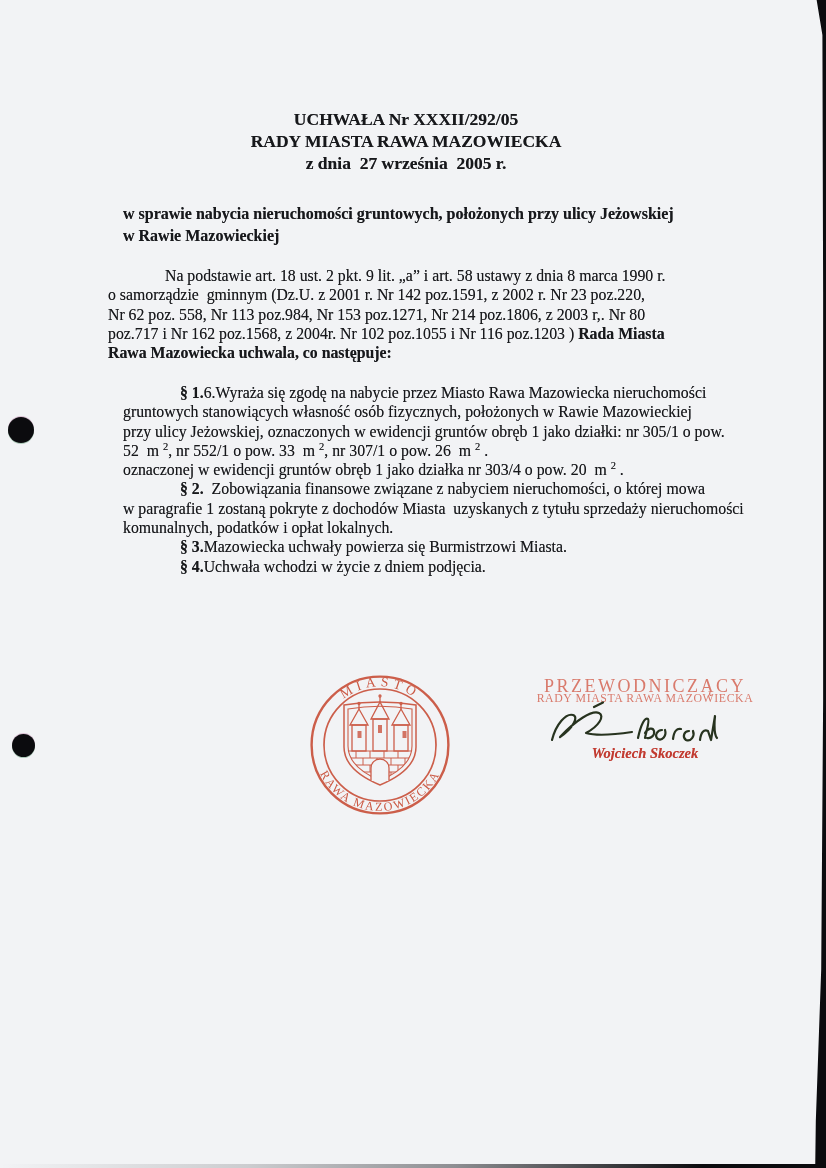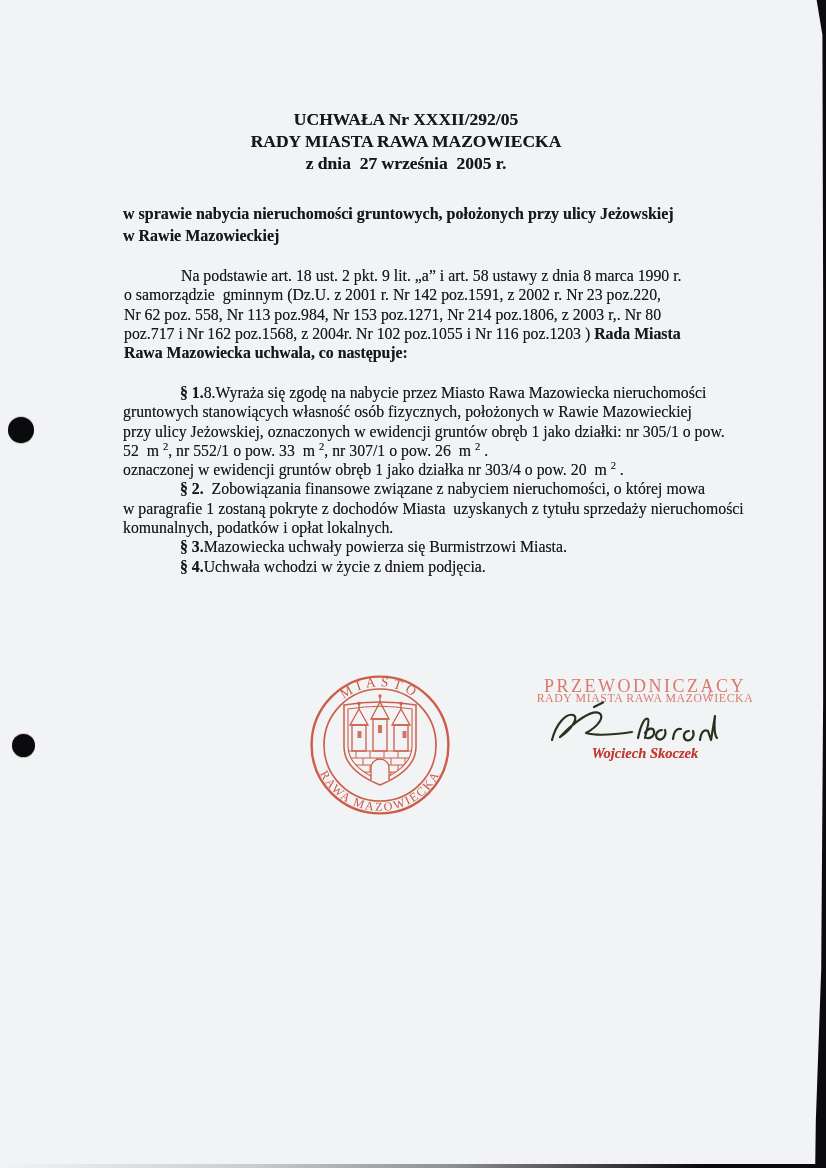--- a/index.html
+++ b/index.html
@@ -33,21 +33,21 @@
   }
   .title-block .tline{height:22px; line-height:22px;}
 
   .subject-block{
     left:123px; top:203px; width:640px;
     font-weight:bold; font-size:16px;
   }
   .subject-block .tline{height:21.5px; line-height:21.5px;}
 
   .basis-block{
-    left:124px; top:266px; width:668px;
+    left:108px; top:266px; width:668px;
     font-size:15.8px;
   }
   .basis-block .tline{height:19.3px; line-height:19.3px;}
 
   .main-block{
     left:123px; top:383px; width:668px;
     font-size:15.8px;
   }
   .main-block .tline{height:19.3px; line-height:19.3px;}
 
@@ -120,21 +120,21 @@
 
 <div class="abs basis-block">
     <div class="tline indent"><span>Na podstawie art. 18 ust. 2 pkt. 9 lit. „a” i art. 58 ustawy z dnia 8 marca 1990 r.</span></div>
     <div class="tline"><span>o samorządzie  gminnym (Dz.U. z 2001 r. Nr 142 poz.1591, z 2002 r. Nr 23 poz.220,</span></div>
     <div class="tline"><span>Nr 62 poz. 558, Nr 113 poz.984, Nr 153 poz.1271, Nr 214 poz.1806, z 2003 r,. Nr 80</span></div>
     <div class="tline"><span>poz.717 i Nr 162 poz.1568, z 2004r. Nr 102 poz.1055 i Nr 116 poz.1203 ) </span><span class="b">Rada Miasta</span></div>
     <div class="tline"><span class="b">Rawa Mazowiecka uchwala, co następuje:</span></div>
   </div>
 
 <div class="abs main-block">
-    <div class="tline indent"><span class="b">§ 1.</span><span>8.Wyraża się zgodę na nabycie przez Miasto Rawa Mazowiecka nieruchomości</span></div>
+    <div class="tline indent"><span class="b">§ 1.</span><span>6.Wyraża się zgodę na nabycie przez Miasto Rawa Mazowiecka nieruchomości</span></div>
     <div class="tline"><span>gruntowych stanowiących własność osób fizycznych, położonych w Rawie Mazowieckiej</span></div>
     <div class="tline"><span>przy ulicy Jeżowskiej, oznaczonych w ewidencji gruntów obręb 1 jako działki: nr 305/1 o pow.</span></div>
     <div class="tline"><span>52  m </span><span class="sup">2</span><span>, nr 552/1 o pow. 33  m </span><span class="sup">2</span><span>, nr 307/1 o pow. 26  m </span><span class="sup">2</span><span> .</span></div>
     <div class="tline"><span>oznaczonej w ewidencji gruntów obręb 1 jako działka nr 303/4 o pow. 20  m </span><span class="sup">2</span><span> .</span></div>
     <div class="tline indent"><span class="b">§ 2.</span><span>  Zobowiązania finansowe związane z nabyciem nieruchomości, o której mowa</span></div>
     <div class="tline"><span>w paragrafie 1 zostaną pokryte z dochodów Miasta  uzyskanych z tytułu sprzedaży nieruchomości</span></div>
     <div class="tline"><span>komunalnych, podatków i opłat lokalnych.</span></div>
     <div class="tline indent"><span class="b">§ 3.</span><span>Mazowiecka uchwały powierza się Burmistrzowi Miasta.</span></div>
     <div class="tline indent"><span class="b">§ 4.</span><span>Uchwała wchodzi w życie z dniem podjęcia.</span></div>
   </div>

